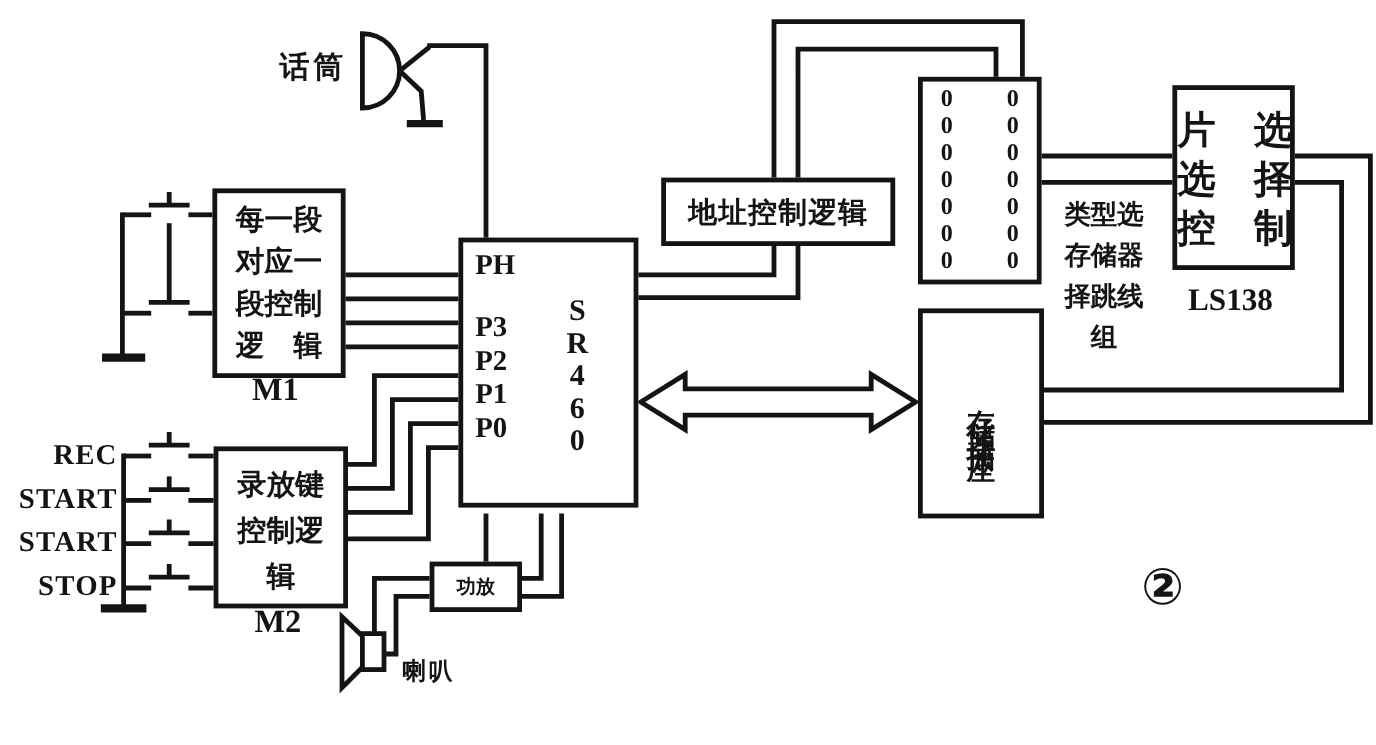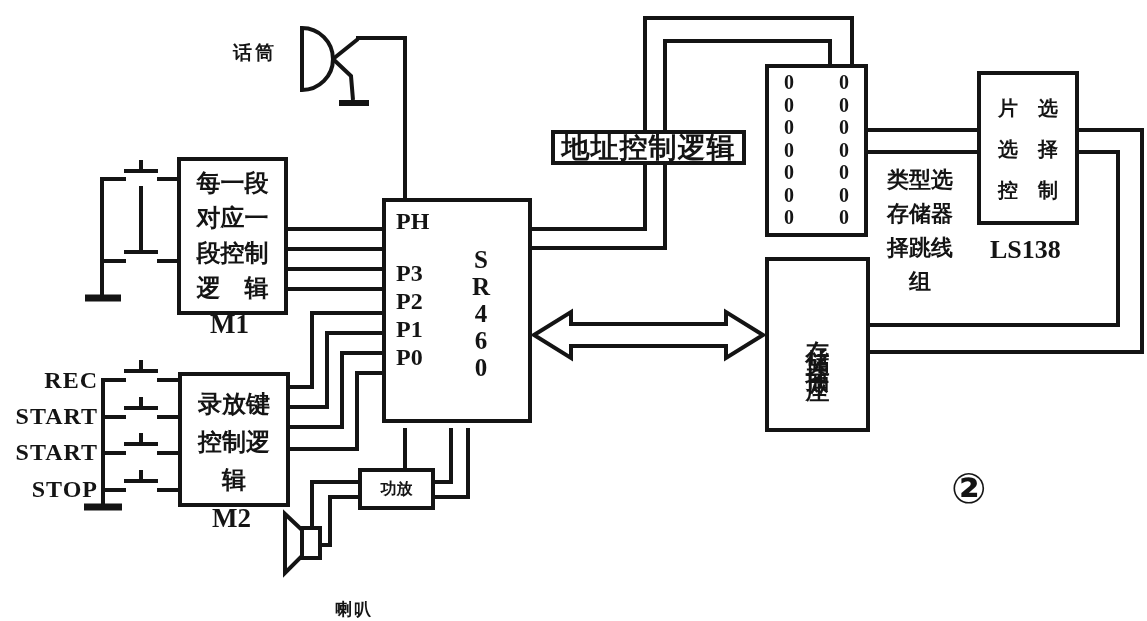--- a/index.html
+++ b/index.html
@@ -20,27 +20,27 @@
   #m1{left:177px;top:157px;width:111px;height:158px;padding-top:5px;}
   #m1 .bline{font-size:24px;line-height:35px;}
   
   #m2{left:178px;top:372px;width:112px;height:135px;padding-top:9px;}
   #m2 .bline{font-size:24px;line-height:38px;}
   
   #chip{left:382px;top:198px;width:150px;height:225px;}
   .pin{position:absolute;left:10px;font-size:24px;}
   #chipname{position:absolute;left:86px;top:44px;font-size:25px;line-height:27px;text-align:center;}
   
-  #addr{left:551px;top:130px;width:195px;height:35px;display:flex;align-items:center;justify-content:center;font-size:28px;letter-spacing:1px;}
+  #addr{left:551px;top:148px;width:195px;height:57px;display:flex;align-items:center;justify-content:center;font-size:24px;letter-spacing:1px;}
   
   #jumper{left:765px;top:64px;width:103px;height:173px;display:flex;justify-content:space-between;padding:3px 15px 0 15px;}
   .pincol{display:flex;flex-direction:column;font-family:"Liberation Serif","DejaVu Serif",serif;font-weight:700;font-size:20px;line-height:22.5px;text-align:center;}
   
   #ls138{left:977px;top:71px;width:102px;height:154px;padding-top:13px;}
-  #ls138 .bline{font-size:20px;line-height:41px;}
+  #ls138 .bline{font-size:32px;line-height:41px;}
   
   #socket{left:765px;top:257px;width:105px;height:175px;display:flex;align-items:center;justify-content:center;}
   #socket .vtext{writing-mode:vertical-rl;text-orientation:upright;font-size:24px;letter-spacing:9px;}
   
   #amp{left:358px;top:468px;width:77px;height:42px;display:flex;align-items:center;justify-content:center;font-size:16px;}
   .keylbl{left:8px;width:90px;text-align:right;font-size:24px;letter-spacing:1px;}
 </style>
 </head>
 <body>
 
@@ -197,35 +197,35 @@
     <div class="bline">选　择</div>
     <div class="bline">控　制</div>
   </div>
 
   <div class="box cjk" id="socket">
     <div class="vtext">存储器插座</div>
   </div>
 
   <div class="box cjk" id="amp">功放</div>
 
-  <div class="lbl cjk" style="left:233px;top:42px;font-size:19px;letter-spacing:3px;">话筒</div>
+  <div class="lbl cjk" style="left:233px;top:42px;font-size:25px;letter-spacing:3px;">话筒</div>
 
   <div class="lbl lat keylbl" style="top:367px;">REC</div>
   <div class="lbl lat keylbl" style="top:403px;">START</div>
   <div class="lbl lat keylbl" style="top:439px;">START</div>
   <div class="lbl lat keylbl" style="top:476px;">STOP</div>
 
   <div class="lbl lat" style="left:210px;top:310px;font-size:27px;">M1</div>
   <div class="lbl lat" style="left:212px;top:504px;font-size:27px;">M2</div>
   <div class="lbl lat" style="left:990px;top:236px;font-size:26px;">LS138</div>
 
   <div class="lbl cjk" style="left:877px;top:163px;width:86px;font-size:22px;line-height:34px;text-align:center;white-space:normal;">
     <div>类型选</div>
     <div>存储器</div>
     <div>择跳线</div>
     <div>组</div>
   </div>
 
-  <div class="lbl cjk" style="left:335px;top:600px;font-size:17px;letter-spacing:2px;">喇叭</div>
+  <div class="lbl cjk" style="left:335px;top:548px;font-size:20px;letter-spacing:2px;">喇叭</div>
 
   <div class="lbl" style="left:951px;top:466px;font-size:42px;font-weight:700;">②</div>
 
 </div>
 
 </body></html>

